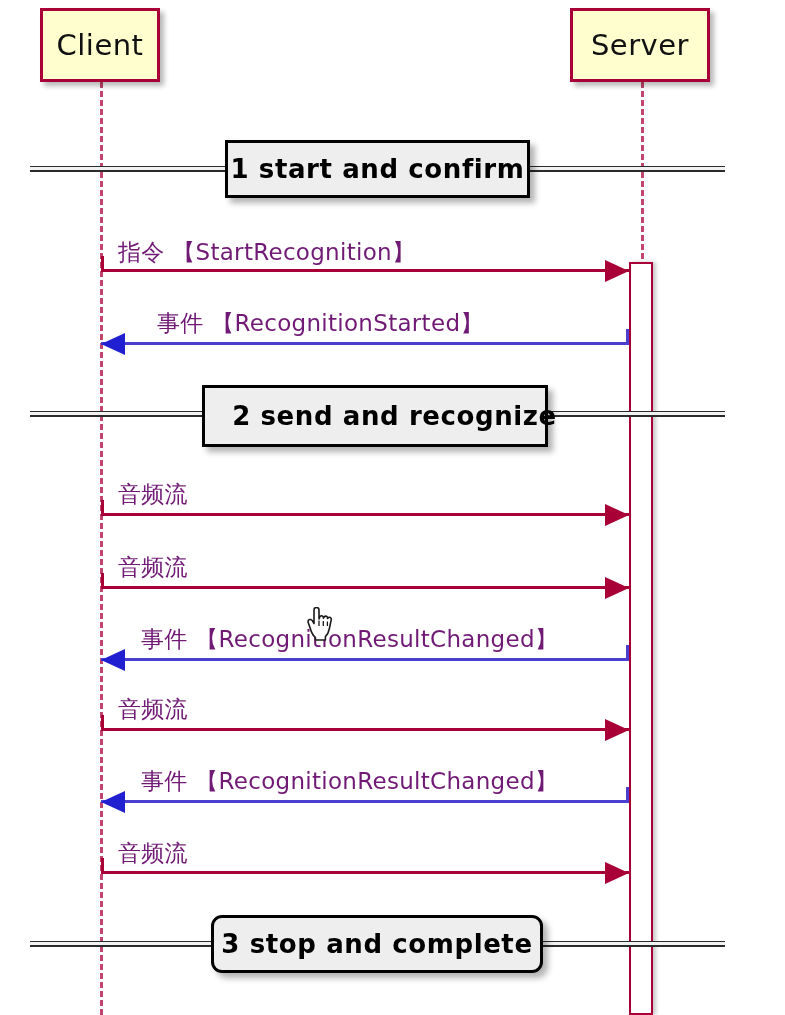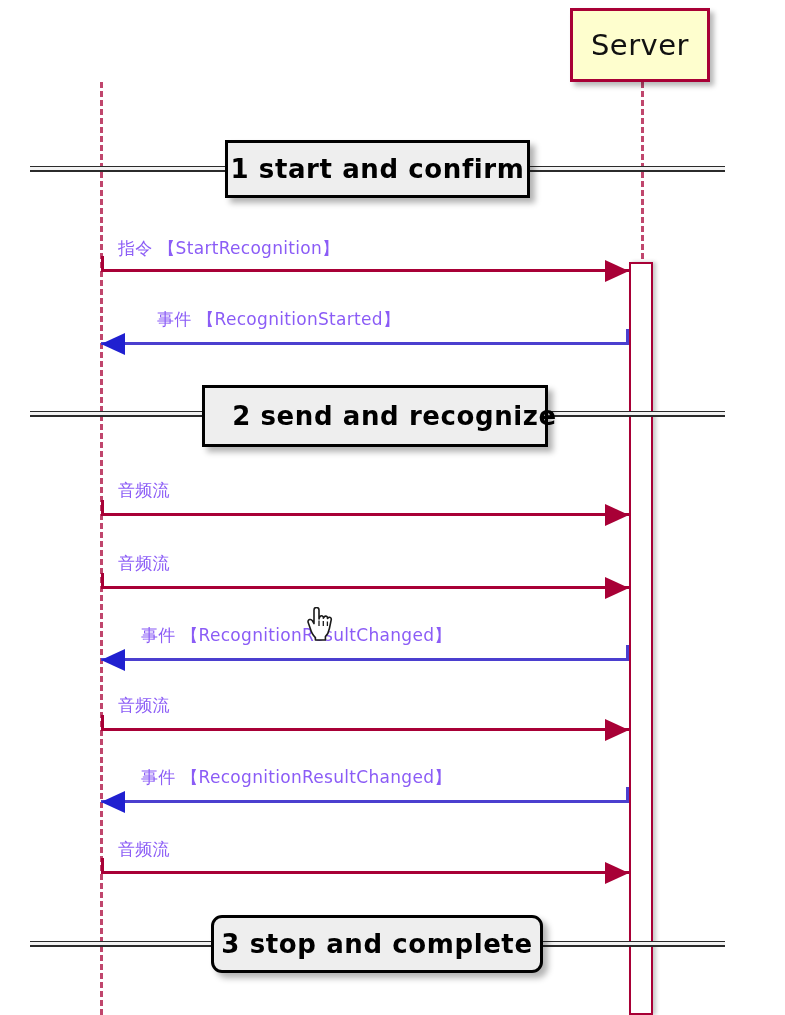--- a/index.html
+++ b/index.html
@@ -98,22 +98,22 @@
     border-left: 24px solid #A80036;
   }
   
   .msg-head.left {
     border-top: 11px solid transparent;
     border-bottom: 11px solid transparent;
     border-right: 24px solid #2020D0;
   }
   .msg-label {
     position: absolute;
-    font-size: 17px;
-    color: #8b5cf6;
+    font-size: 23px;
+    color: #701a75;
     white-space: nowrap;
     letter-spacing: 0.3px;
     text-align: right;
   }
 
   
   .cursor {
     position: absolute;
     pointer-events: none;
   }
@@ -195,20 +195,23 @@
         </div>
       </div>
       <div>
         <div class="divider-rule" style="left: 30px; width: 695px; top: 941px;"></div>
         <div class="divider-box" style="left: 211px; top: 915px; width: 332px; height: 58px; border-radius: 11px;">
           <span>3 stop and complete</span>
         </div>
       </div>
     </div>
 
+  <div class="participant" id="participant-client" style="left: 40px; top: 8px; width: 120px; height: 74px;">
+    <span>Client</span>
+  </div>
   <div class="participant" id="participant-server" style="left: 570px; top: 8px; width: 140px; height: 74px; align-items: center;">
     <span>Server</span>
   </div>
 
   <div class="cursor" id="mouse-cursor" style="left: 304px; top: 607px;">
     <svg width="30" height="34" viewBox="0 0 30 34" aria-hidden="true">
       <path d="M10 3 C10 1.4 11.3 0.5 12.5 0.5 C13.8 0.5 15 1.4 15 3 L15 12
                L15.6 10.3 C16 9 17.3 8.5 18.3 8.9 C19.2 9.3 19.6 10.2 19.4 11.1
                L19.9 10.3 C20.4 9.2 21.6 8.9 22.5 9.3 C23.3 9.7 23.7 10.6 23.5 11.5
                L24 10.9 C24.8 10 26 10 26.7 10.7 C27.3 11.3 27.4 12.1 27.2 12.9

